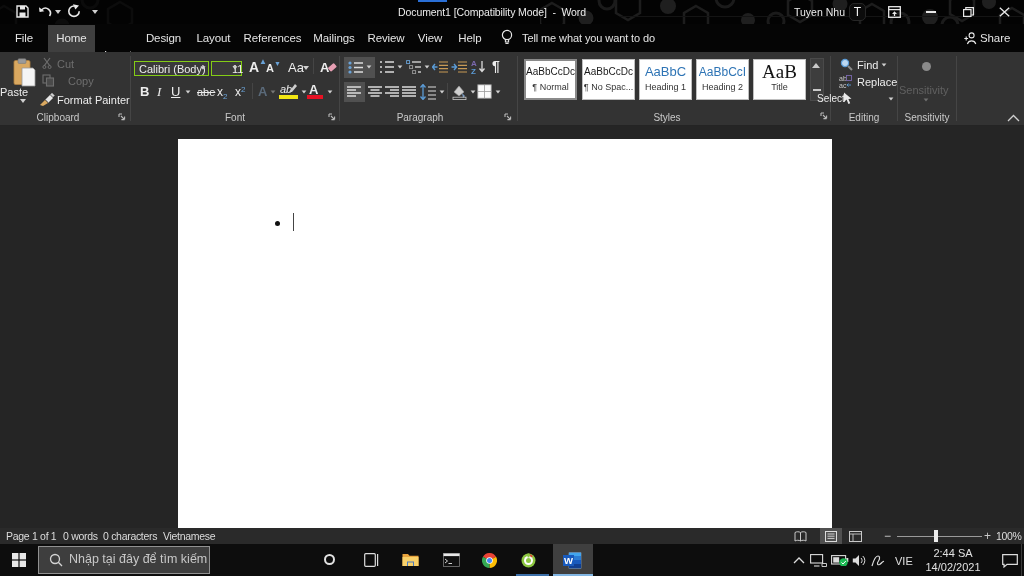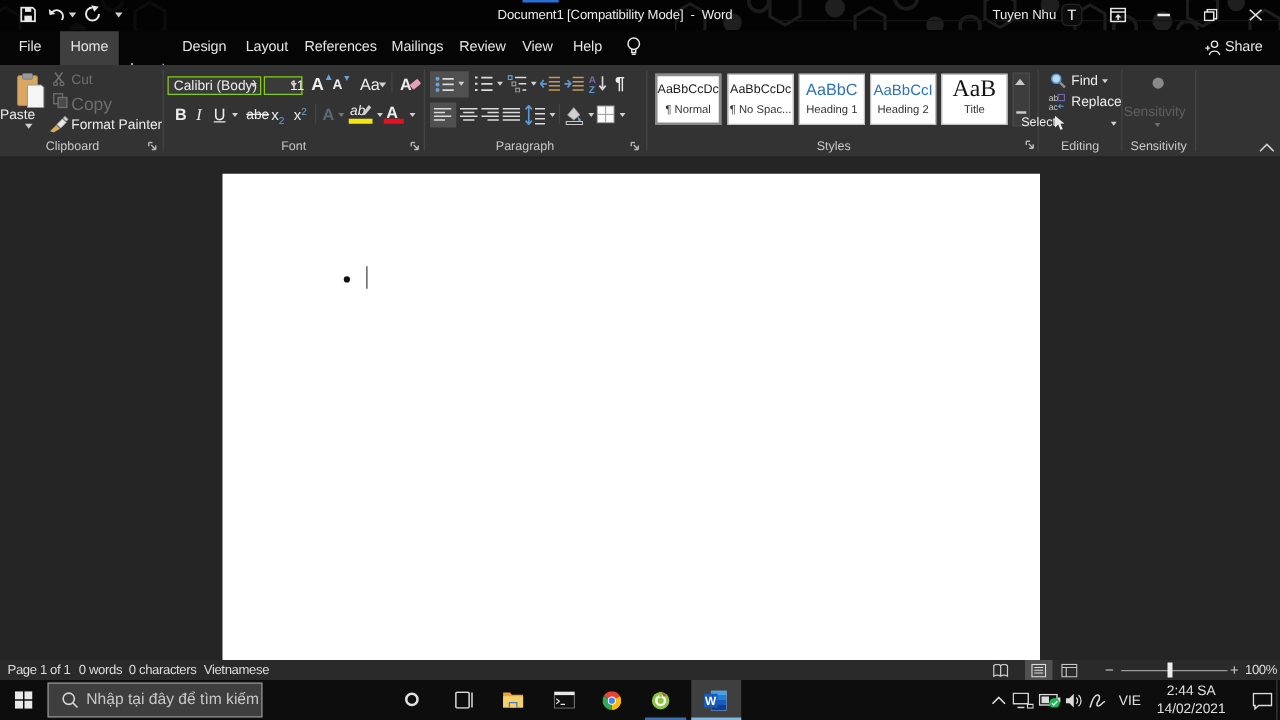--- a/index.html
+++ b/index.html
@@ -111,20 +111,21 @@
     <div class="tab" style="left:243px;top:0;width:59px">References</div>
     <div class="tab" style="left:310px;top:0;width:48px">Mailings</div>
     <div class="tab" style="left:365px;top:0;width:42px">Review</div>
     <div class="tab" style="left:415px;top:0;width:30px">View</div>
     <div class="tab" style="left:455px;top:0;width:30px">Help</div>
     <svg class="abs" style="left:501px;top:5px" width="12" height="17" viewBox="0 0 12 17">
       <circle cx="6" cy="6" r="4.6" fill="none" stroke="#e8e8e8" stroke-width="1.2"></circle>
       <path d="M4.4 10.4 L4.4 13 H7.6 L7.6 10.4" fill="none" stroke="#e8e8e8" stroke-width="1.1"></path>
       <line x1="4.4" y1="14.4" x2="7.6" y2="14.4" stroke="#e8e8e8" stroke-width="1.1"></line>
     </svg>
+    <div class="tab" style="left:522px;top:0;width:170px;text-align:left;font-size:11px">Tell me what you want to do</div>
     <svg class="abs" style="left:963px;top:8px" width="14" height="13" viewBox="0 0 14 13">
       <circle cx="8.6" cy="3.4" r="2.5" fill="none" stroke="#e8e8e8" stroke-width="1.1"></circle>
       <path d="M4.4 12 A4.4 4.4 0 0 1 12.8 12" fill="none" stroke="#e8e8e8" stroke-width="1.1"></path>
       <path d="M3.2 4.6 V8.4 M1.3 6.5 H5.1" stroke="#e8e8e8" stroke-width="1.1"></path>
     </svg>
     <div class="tab" style="left:980px;top:0;width:38px;text-align:left">Share</div>
   </div>
   <div id="ribbon">
     <div class="abs" style="left:0;top:73px;width:1024px;height:1px;background:#242424"></div>
     <div class="gdiv" style="left:130px"></div>
@@ -144,21 +145,21 @@
     <svg class="abs" style="left:42px;top:5px" width="12" height="12" viewBox="0 0 12 12">
       <path d="M2 1 L8 9 M8 1 L2 9" stroke="#6e6e6e" stroke-width="1.2"></path>
       <circle cx="2.4" cy="10" r="1.5" fill="none" stroke="#6e6e6e"></circle>
         <circle cx="7.6" cy="10" r="1.5" fill="none" stroke="#6e6e6e"></circle>
     </svg>
     <div class="abs gt" style="left:57px;top:6px;font-size:11px">Cut</div>
     <svg class="abs" style="left:42px;top:22px" width="13" height="13" viewBox="0 0 13 13">
       <rect x="1" y="1" width="7" height="8" fill="none" stroke="#6e6e6e" stroke-width="1.1"></rect>
       <rect x="4.5" y="4" width="7" height="8" fill="#4a4a4a" stroke="#6e6e6e" stroke-width="1.1"></rect>
     </svg>
-    <div class="abs gt" style="left:57px;top:23px;font-size:14px">Copy</div>
+    <div class="abs gt" style="left:68px;top:23px;font-size:11px">Copy</div>
     <svg class="abs" style="left:39px;top:40px" width="16" height="15" viewBox="0 0 16 15">
       <path d="M1 13 L6 8 L9 11 L4 14 Z" fill="#d9a860"></path>
       <path d="M6.5 7.5 L11 3 L14 6 L9.5 10.5 Z" fill="#e8e8e8" stroke="#999" stroke-width="0.7"></path>
       <path d="M11.5 2.5 L13 1 L15.5 3.5 L14 5 Z" fill="#cfcfcf" stroke="#999" stroke-width="0.7"></path>
     </svg>
     <div class="abs wt" style="left:57px;top:42px;font-size:11px">Format Painter</div>
     <div class="glabel" style="left:10px;width:96px">Clipboard</div>
     <svg class="abs" style="left:118px;top:61px" width="8" height="8" viewBox="0 0 8 8">
       <path d="M1 1 H4 M1 1 V4" stroke="#bbb" stroke-width="1.1" fill="none"></path>
       <path d="M3 3 L6.6 6.6 M6.6 6.6 V3.4 M6.6 6.6 H3.4" stroke="#bbb" stroke-width="1.1" fill="none"></path>

